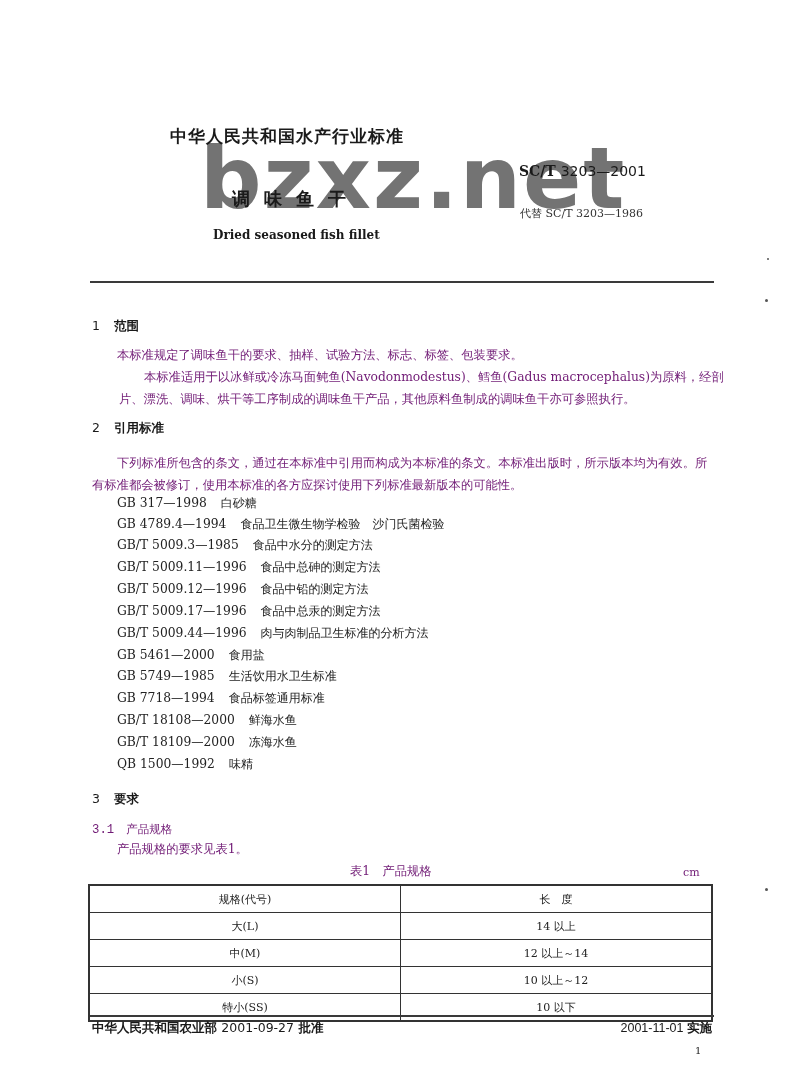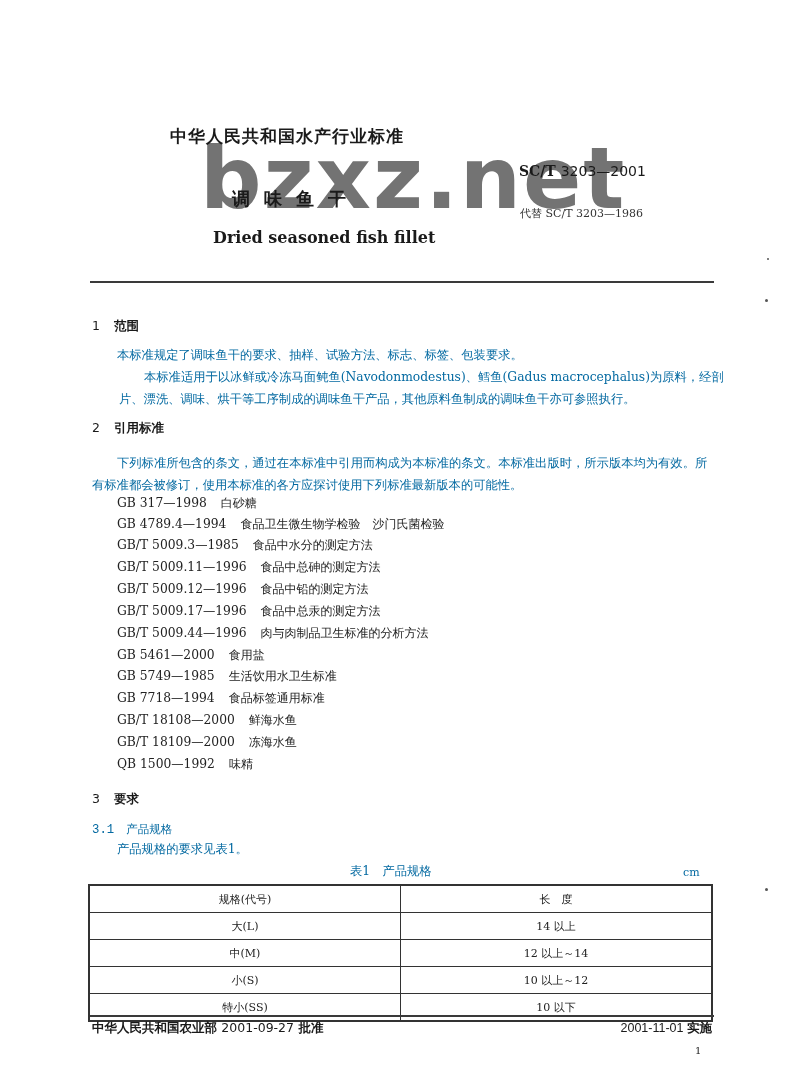--- a/index.html
+++ b/index.html
@@ -14,26 +14,26 @@
     font-family: "DejaVu Sans", "Liberation Sans", sans-serif;
     font-weight: bold; font-size: 86px; letter-spacing: 2px;
     color: #737373; line-height: 1; z-index: 0; white-space: nowrap;
   }
   .layer { position: absolute; z-index: 1; }
   .std-org { left: 170px; top: 125px; font-family: "DejaVu Sans", sans-serif; font-weight: bold; font-size: 17px; letter-spacing: 1px; }
   .std-no  { left: 519px; top: 163px; font-size: 14px; font-weight: bold; }
   .std-no .num { font-family: "DejaVu Sans", sans-serif; font-weight: normal; font-size: 14px; }
   .title-cn { left: 232px; top: 187px; font-family: "DejaVu Sans", sans-serif; font-weight: bold; font-size: 18px; letter-spacing: 14px; }
   .replaces { left: 520px; top: 206px; font-size: 11px; color: #333; }
-  .title-en { left: 213px; top: 228px; font-size: 16px; font-weight: bold; }
+  .title-en { left: 213px; top: 228px; font-size: 12px; font-weight: bold; }
   .hr-top { left: 90px; top: 281px; width: 624px; height: 2px; background: #3a3a3a; }
 
   .h1 { font-family: "DejaVu Sans", sans-serif; font-weight: bold; font-size: 12.5px; }
   .h1 .no { font-weight: normal; margin-right: 14px; }
-  .p { font-size: 12.3px; line-height: 22px; color: #0369a1; }
+  .p { font-size: 12.3px; line-height: 22px; color: #701a75; }
   .indent { text-indent: 25px; }
   .ref { left: 117px; font-size: 12.3px; color: #222; white-space: nowrap; }
   .ref .code { display: inline-block; }
   .ref .gap { display: inline-block; width: 14px; }
   .ref .t { font-family: "DejaVu Sans", sans-serif; font-size: 12px; }
 
   table.spec {
     position: absolute; left: 88px; top: 884px; width: 625px;
     border-collapse: collapse; z-index: 1;
     font-size: 11px; color: #222;

